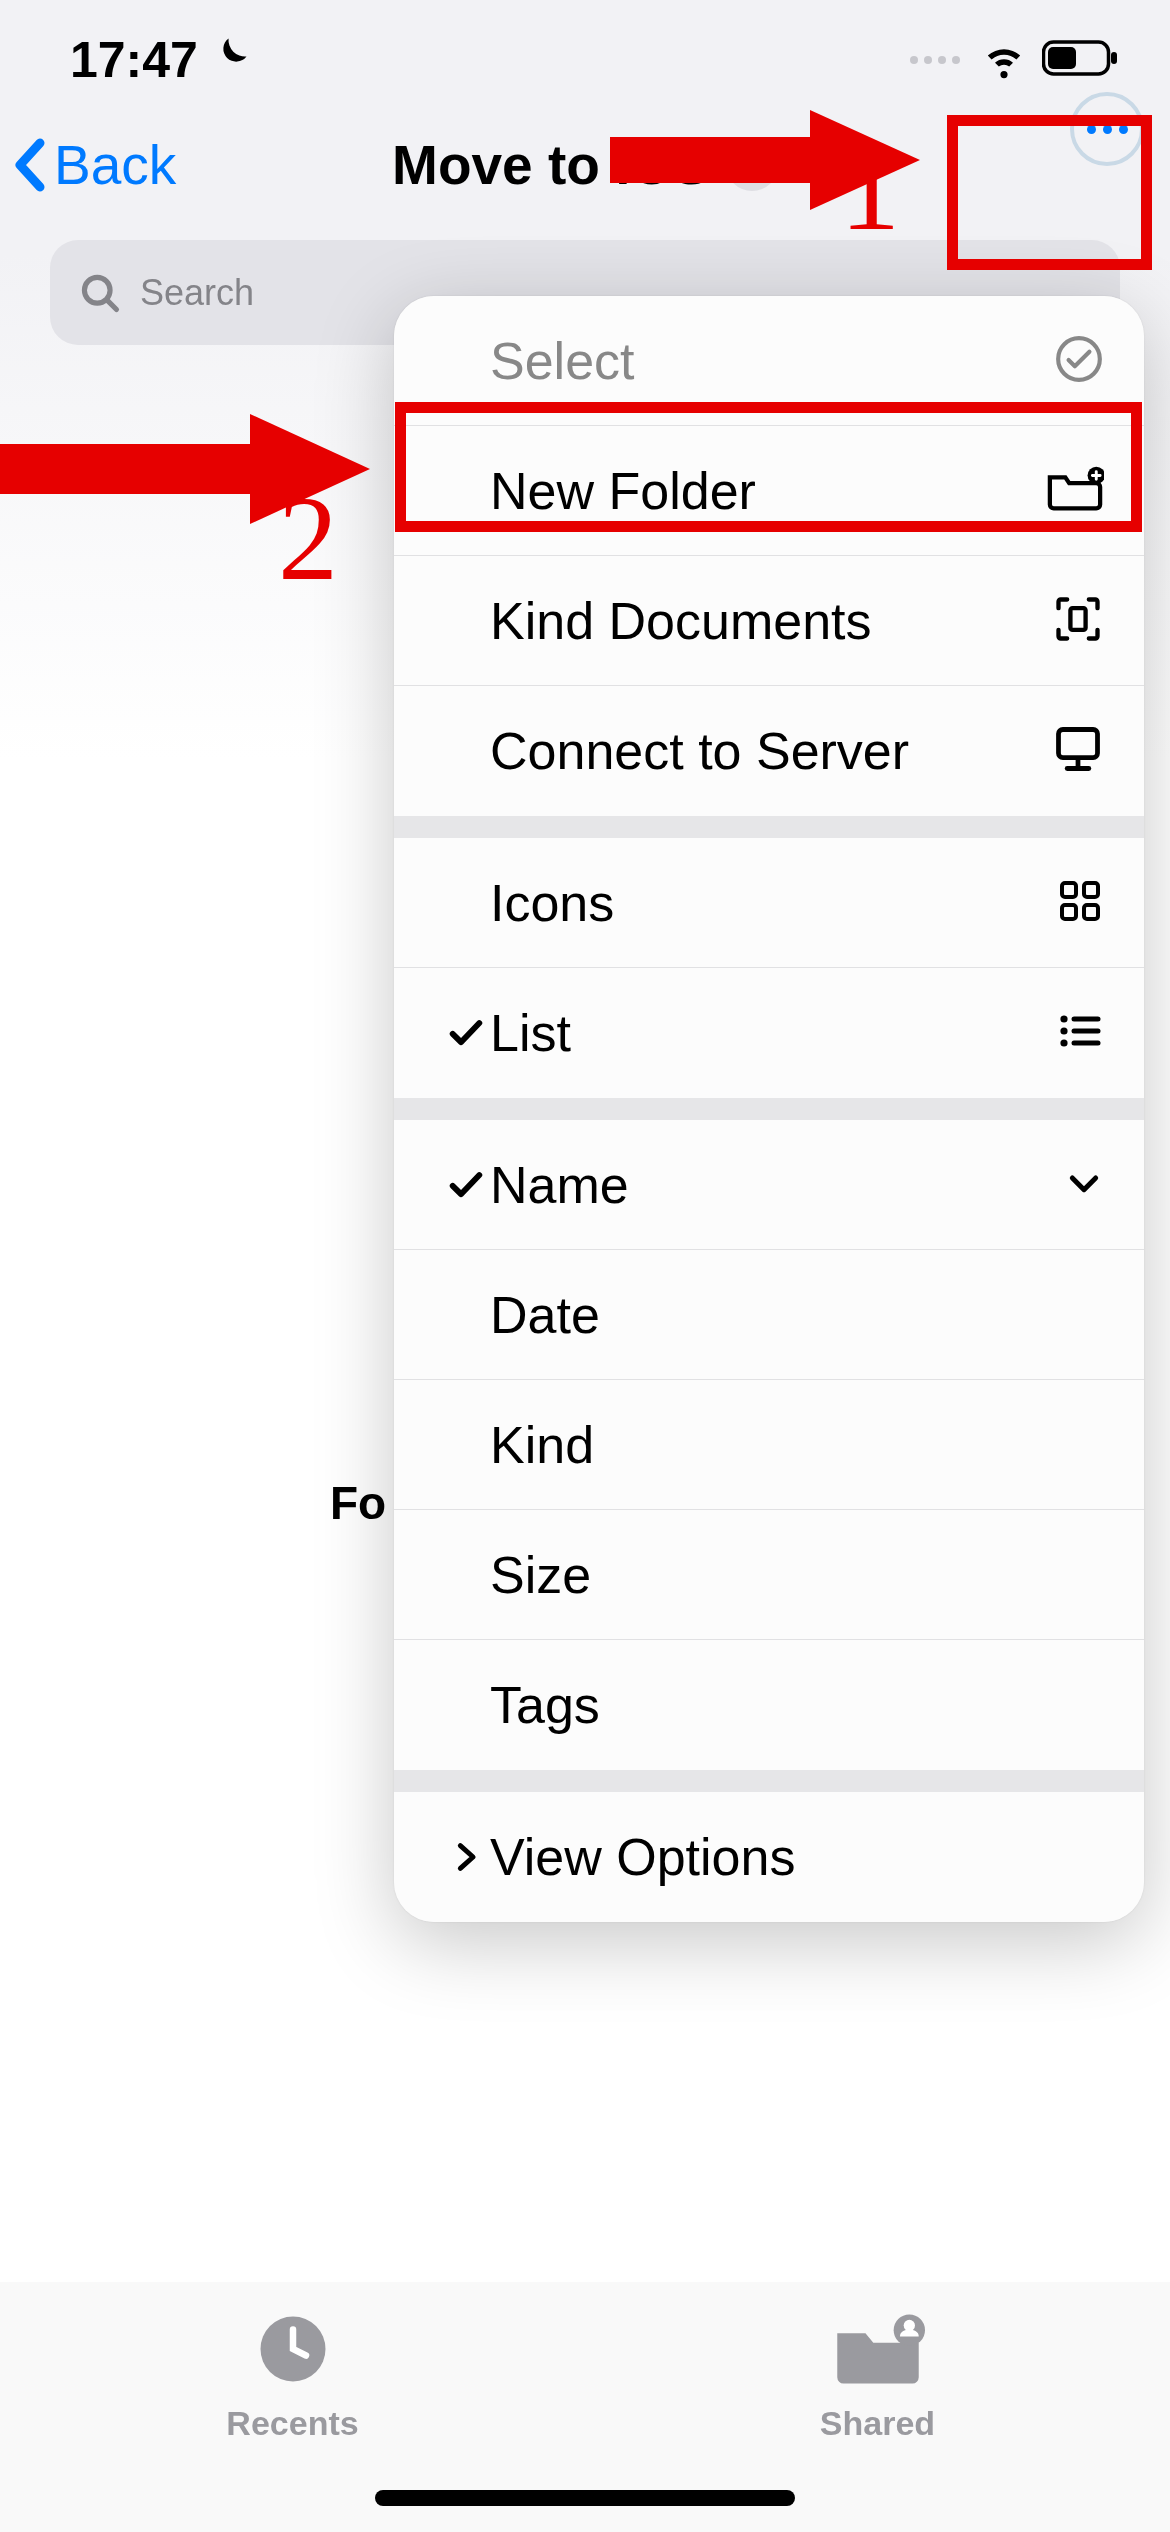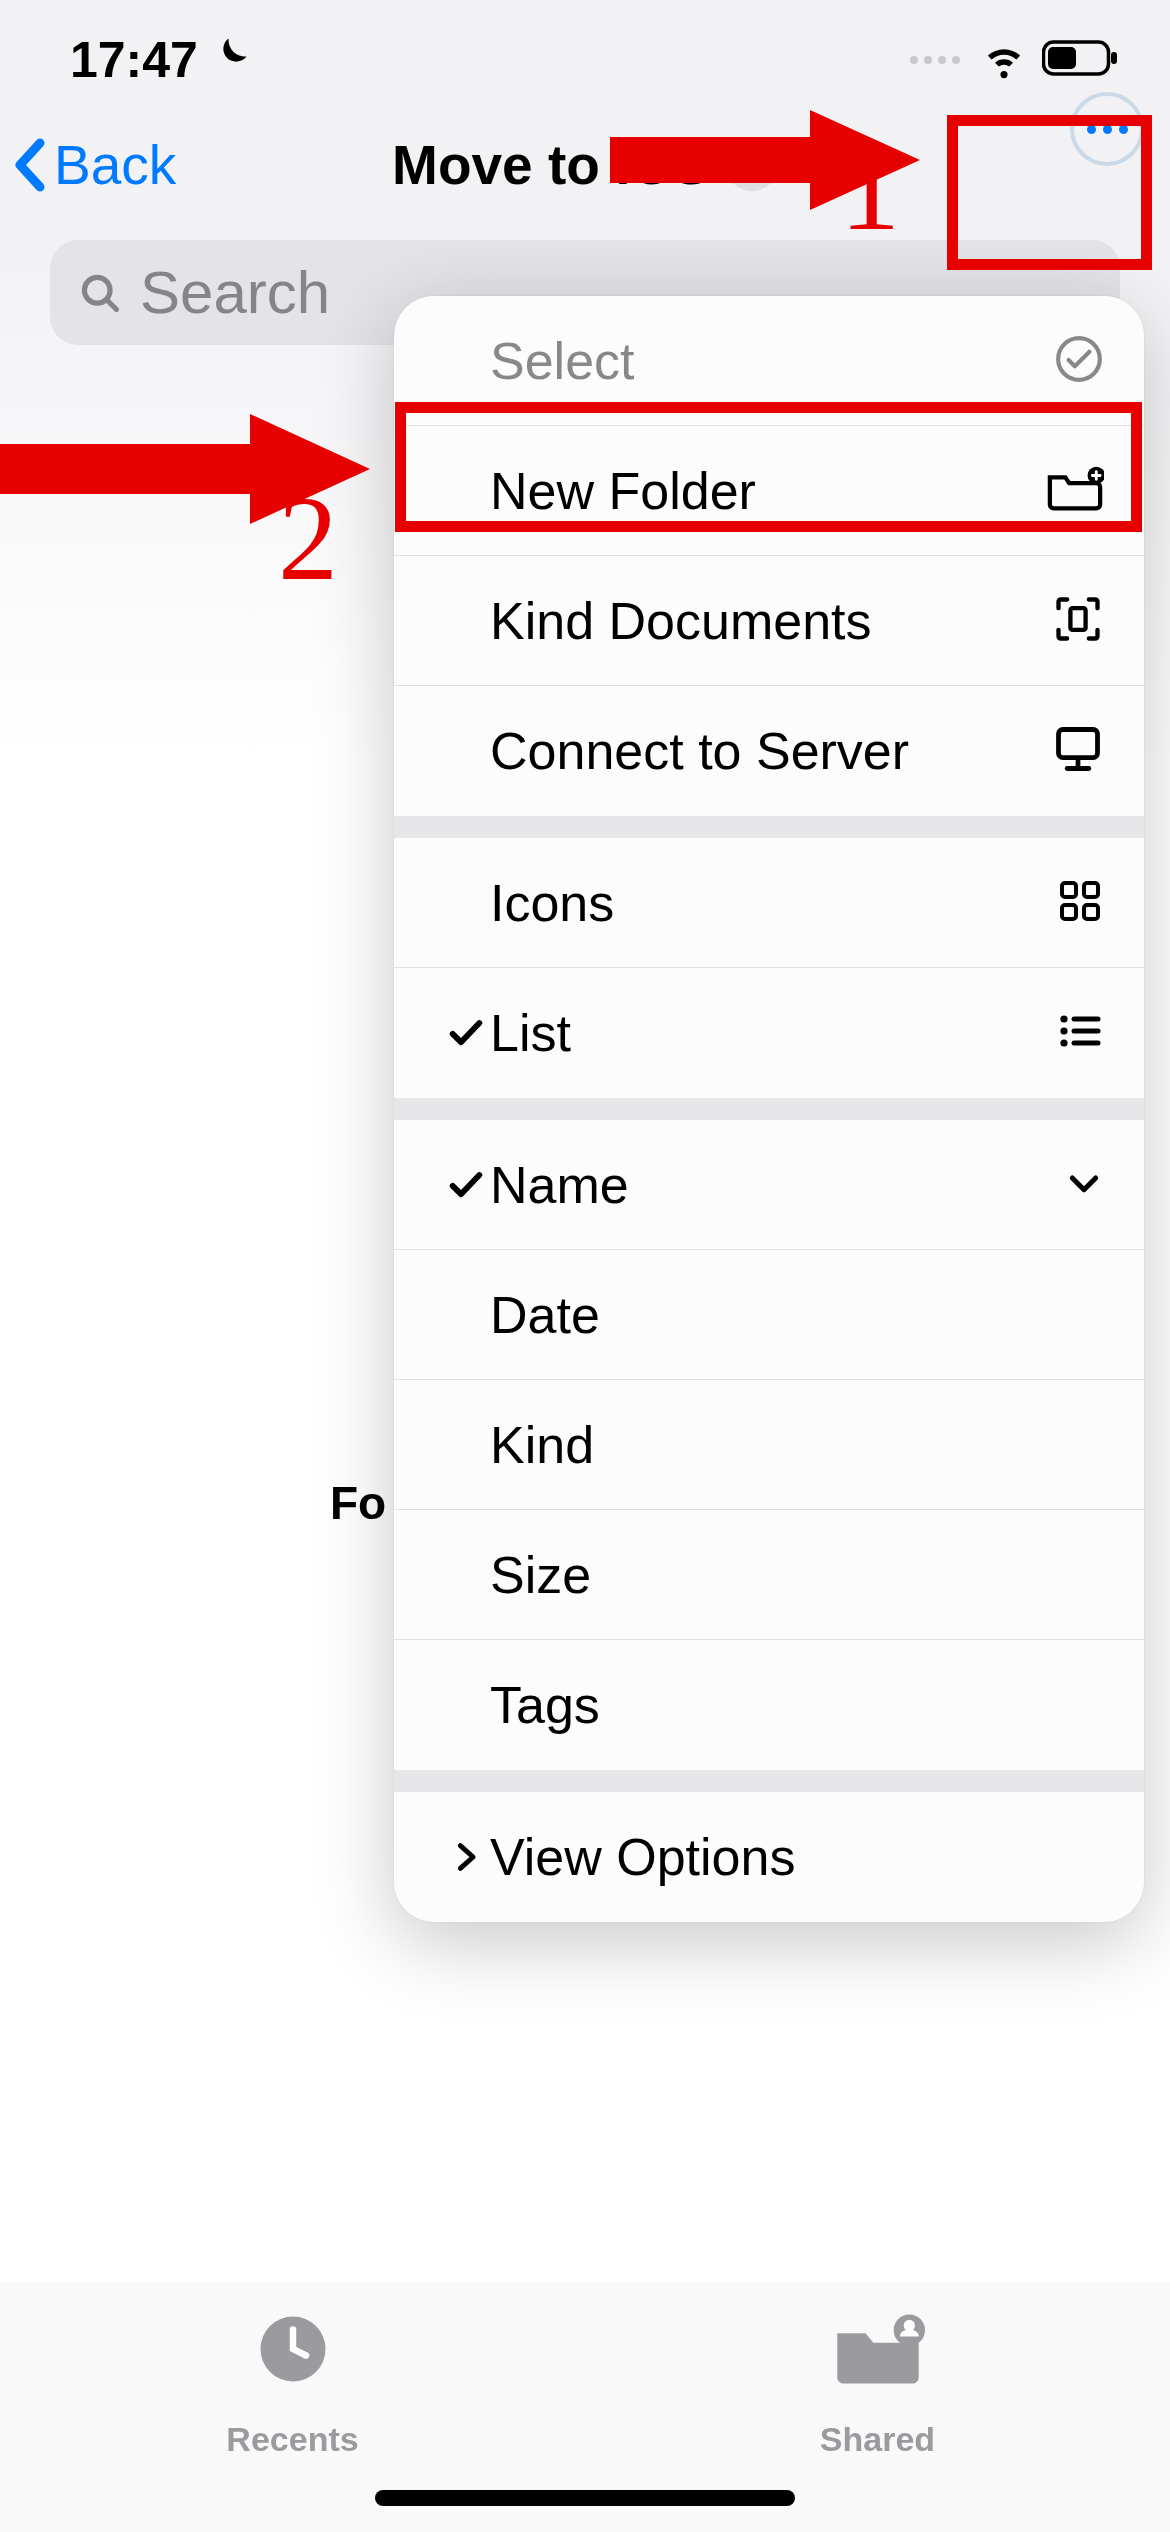--- a/index.html
+++ b/index.html
@@ -118,21 +118,21 @@
       height: 105px;
       background: #e3e3e8;
       border-radius: 28px;
       display: flex;
       align-items: center;
       padding: 0 28px;
       gap: 18px;
     }
     .search-placeholder {
       color: #848489;
-      font-size: 60px;
+      font-size: 36px;
     }
     
     .bg-text {
       position: absolute;
       left: 330px;
       top: 1476px;
       font-size: 46px;
       font-weight: 800;
       color: #000;
     }
@@ -196,21 +196,21 @@
       background: rgba(249,249,249,0.95);
       display: flex;
       justify-content: space-around;
       align-items: flex-start;
       padding-top: 28px;
     }
     .tab {
       display: flex;
       flex-direction: column;
       align-items: center;
-      gap: 28px;
+      gap: 12px;
       width: 240px;
     }
     .tab-label {
       font-size: 34px;
       font-weight: 600;
       color: #9a9a9f;
     }
     .tab.active .tab-label {
       color: #007aff;
     }

